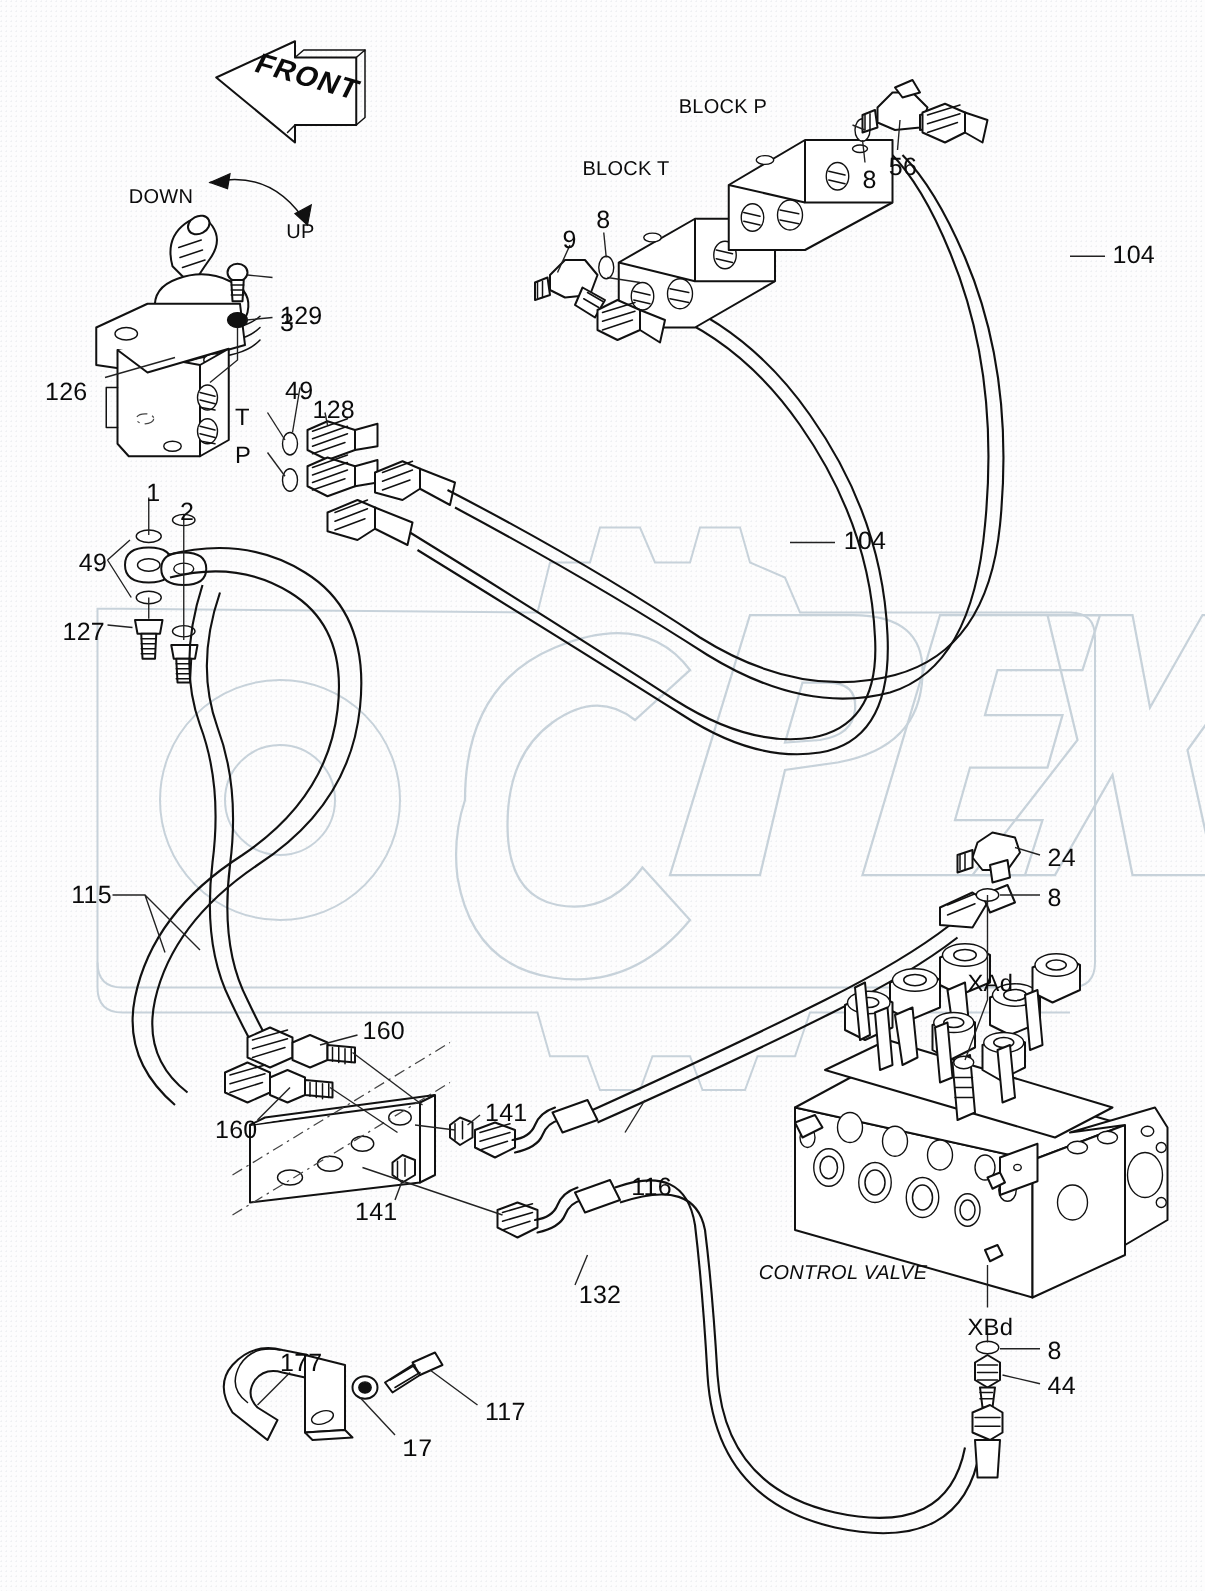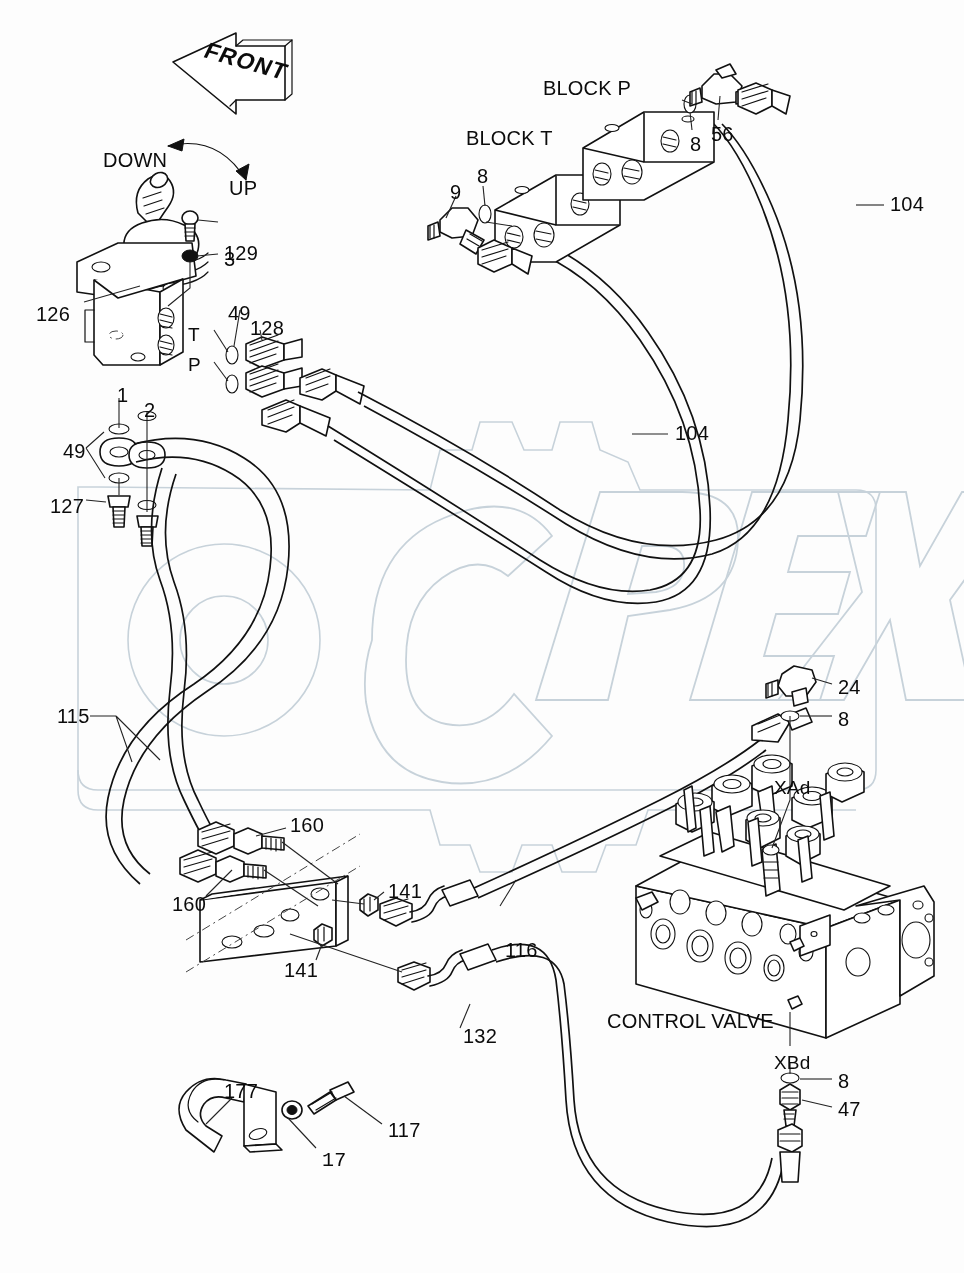--- a/index.html
+++ b/index.html
@@ -30,21 +30,21 @@
   .lbl{
     position:absolute;
     z-index:4;
     font-family:"Liberation Sans", sans-serif;
     color:#0b0b0b;
     white-space:nowrap;
     line-height:1;
     letter-spacing:.2px;
   }
   .n{font-size:20px;}
-  .hd{font-size:20px;font-weight:400;}
+  .hd{font-size:16px;font-weight:400;}
   .port{font-size:19px;}
   .front-txt{
     font-size:23px;
     font-weight:700;
     letter-spacing:1px;
   }
 </style>
 </head>
 <body>
 
@@ -537,21 +537,21 @@
       <path d="M382 1124 L344 1096"></path>
     </g>
   </svg>
 
   <div class="lbl front-txt" style="left:204px;top:50px;transform:rotate(16deg) skewX(-10deg);">FRONT</div>
   <div class="lbl hd" style="left:103px;top:150px;">DOWN</div>
   <div class="lbl hd" style="left:229px;top:178px;">UP</div>
 
   <div class="lbl hd" style="left:543px;top:78px;">BLOCK P</div>
   <div class="lbl hd" style="left:466px;top:128px;">BLOCK T</div>
-  <div class="lbl hd" style="left:607px;top:1011px;">CONTROL VALVE</div>
+  <div class="lbl hd" style="left:607px;top:1011px;font-style:italic;">CONTROL VALVE</div>
 
   <div class="lbl port" style="left:188px;top:325px;">T</div>
   <div class="lbl port" style="left:188px;top:355px;">P</div>
   <div class="lbl port" style="left:774px;top:730px;margin-top:48px;">XAd</div>
   <div class="lbl port" style="left:774px;top:1053px;">XBd</div>
 
   <div class="lbl n" style="left:224px;top:219px;margin-top:24px;">129</div>
   <div class="lbl n" style="left:224px;top:249px;">3</div>
   <div class="lbl n" style="left:36px;top:304px;">126</div>
   <div class="lbl n" style="left:228px;top:303px;">49</div>
@@ -573,19 +573,19 @@
   <div class="lbl n" style="left:290px;top:815px;">160</div>
   <div class="lbl n" style="left:172px;top:894px;">160</div>
   <div class="lbl n" style="left:388px;top:881px;">141</div>
   <div class="lbl n" style="left:284px;top:960px;">141</div>
   <div class="lbl n" style="left:505px;top:904px;margin-top:36px;">116</div>
   <div class="lbl n" style="left:463px;top:1026px;">132</div>
 
   <div class="lbl n" style="left:838px;top:677px;text-align:right;">24</div>
   <div class="lbl n" style="left:838px;top:709px;">8</div>
   <div class="lbl n" style="left:838px;top:1071px;">8</div>
-  <div class="lbl n" style="left:838px;top:1099px;">47</div>
+  <div class="lbl n" style="left:838px;top:1099px;">44</div>
 
   <div class="lbl n" style="left:224px;top:1081px;">177</div>
   <div class="lbl n" style="left:388px;top:1120px;">117</div>
   <div class="lbl n" style="left:322px;top:1151px;font-family:Liberation Mono, monospace;">17</div>
 
 </div>
 
 </body></html>

